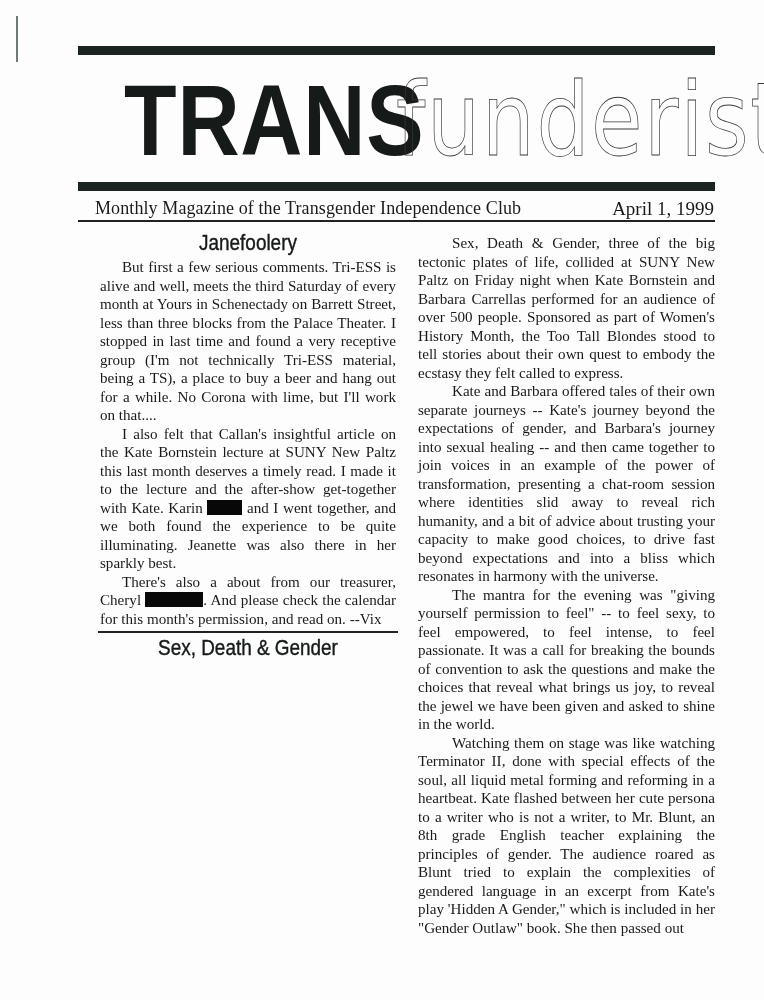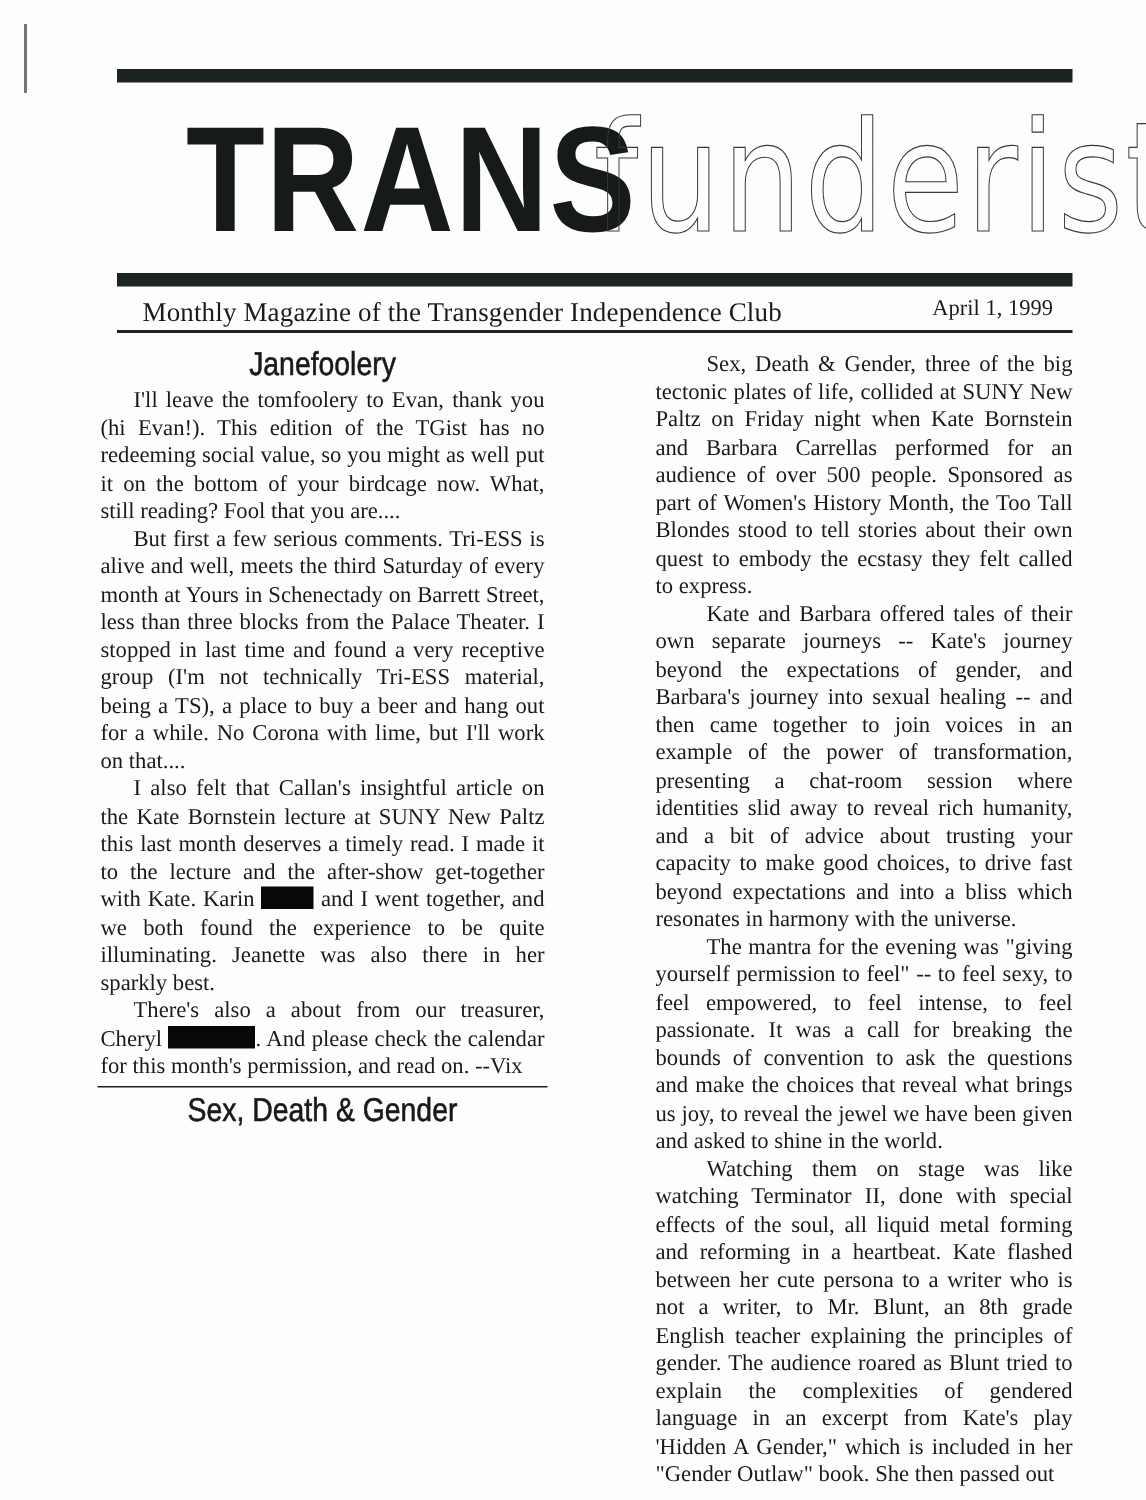--- a/index.html
+++ b/index.html
@@ -75,37 +75,37 @@
     }
     .subtitle {
       position: absolute;
       left: 95px;
       top: 198px;
       font-size: 18px;
       letter-spacing: 0.1px;
     }
     .issue-date {
       position: absolute;
-      right: 62px;
+      right: 50px;
       top: 198px;
-      font-size: 15px;
+      font-size: 19px;
     }
     .col {
       position: absolute;
       font-size: 15.1px;
       line-height: 18.5px;
       text-align: justify;
     }
-    .col-left { left: 67px; top: 230px; width: 296px; }
+    .col-left { left: 100px; top: 230px; width: 296px; }
     .col-right { left: 418px; top: 234px; width: 297px; }
     .col p {
       margin: 0;
       text-indent: 22px;
     }
-    .col-right p { text-indent: 34px; margin-left: 19px; }
+    .col-right p { text-indent: 34px; }
     .col p.noindent { text-indent: 0; }
     .headline {
       font-family: "Liberation Sans", "DejaVu Sans", sans-serif;
       font-size: 22px;
       line-height: 26px;
       text-align: center;
       color: #161a19;
       transform: scaleX(0.86);
       margin: 0 0 2px 0;
       font-weight: normal;
@@ -142,21 +142,20 @@
 
 <div class="rule-thick rule-mid"></div>
 
 <div class="subtitle">Monthly Magazine of the Transgender Independence Club</div>
 <div class="issue-date">April 1, 1999</div>
 
 <div class="rule-thin"></div>
 
 <div class="col col-left">
   <h2 class="headline">Janefoolery</h2>
-  <p>I'll leave the tomfoolery to Evan, thank you (hi Evan!). This edition of the TGist has no redeeming social value, so you might as well put it on the bottom of your birdcage now. What, still reading? Fool that you are....</p>
   <p>But first a few serious comments. Tri-ESS is alive and well, meets the third Saturday of every month at Yours in Schenectady on Barrett Street, less than three blocks from the Palace Theater. I stopped in last time and found a very receptive group (I'm not technically Tri-ESS material, being a TS), a place to buy a beer and hang out for a while. No Corona with lime, but I'll work on that....</p>
   <p><span>I also felt that Callan's insightful article on the Kate Bornstein lecture at SUNY New Paltz this last month deserves a timely read. I made it to the lecture and the after-show get-together with Kate.  Karin</span> <span class="redact" style="width:35px"></span> <span>and I went together, and we both found the experience to be quite illuminating. Jeanette was also there in her sparkly best.</span></p>
   <p><span>There's also a about from our treasurer, Cheryl</span> <span class="redact" style="width:58px"></span><span>. And please check the calendar for this month's permission, and read on.  --Vix</span></p>
   <div class="section-divider"></div>
   <h2 class="headline">Sex, Death &amp; Gender</h2>
 </div>
 
 <div class="col col-right">
   <p>Sex, Death &amp; Gender, three of the big tectonic plates of life, collided at SUNY New Paltz on Friday night when Kate Bornstein and Barbara Carrellas performed for an audience of over 500 people.  Sponsored as part of Women's History Month, the Too Tall Blondes stood to tell stories about their own quest to embody the ecstasy they felt called to express.</p>
   <p>Kate and Barbara offered tales of their own separate journeys -- Kate's journey beyond the expectations of gender, and Barbara's journey into sexual healing -- and then came together to join voices in an example of the power of transformation, presenting a chat-room session where identities slid away to reveal rich humanity, and a bit of advice about trusting your capacity to make good choices, to drive fast beyond expectations and into a bliss which resonates in harmony with the universe.</p>

